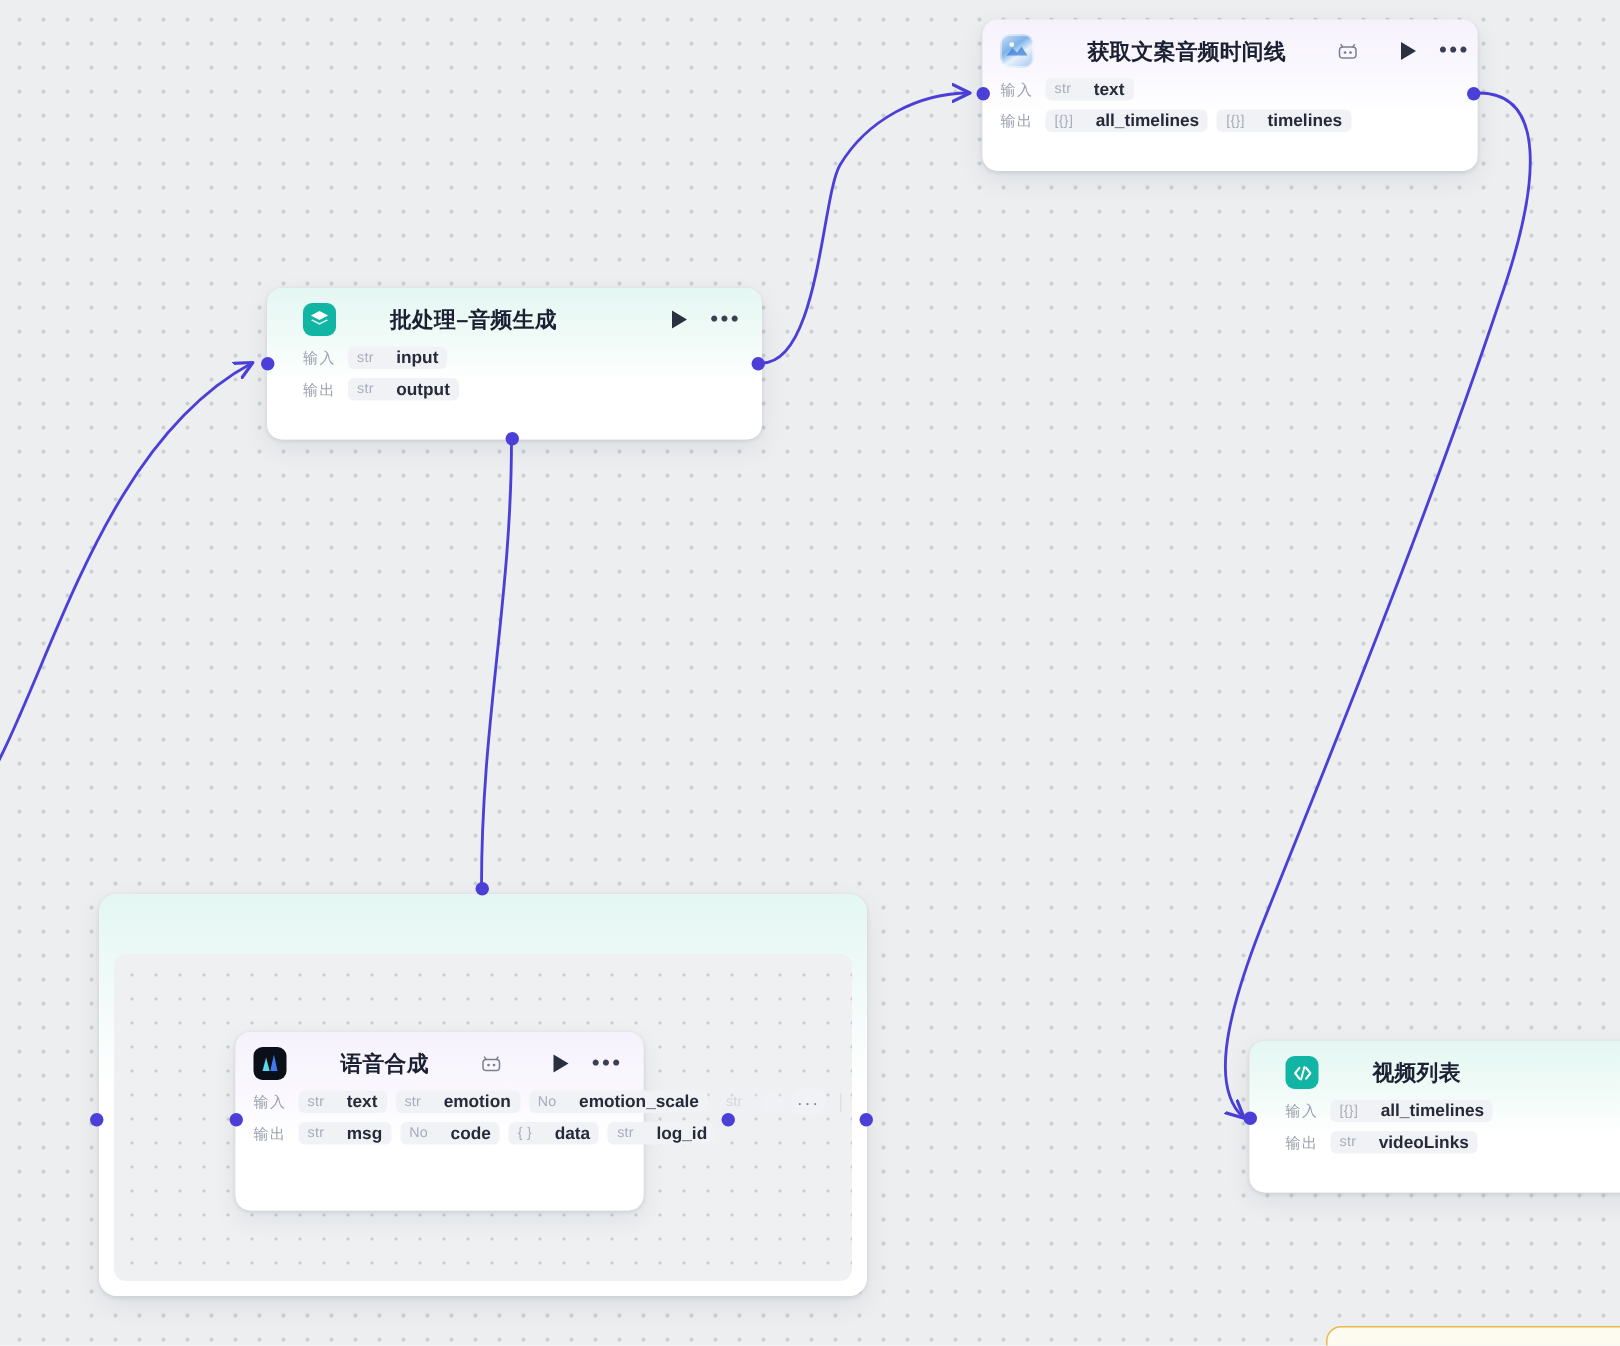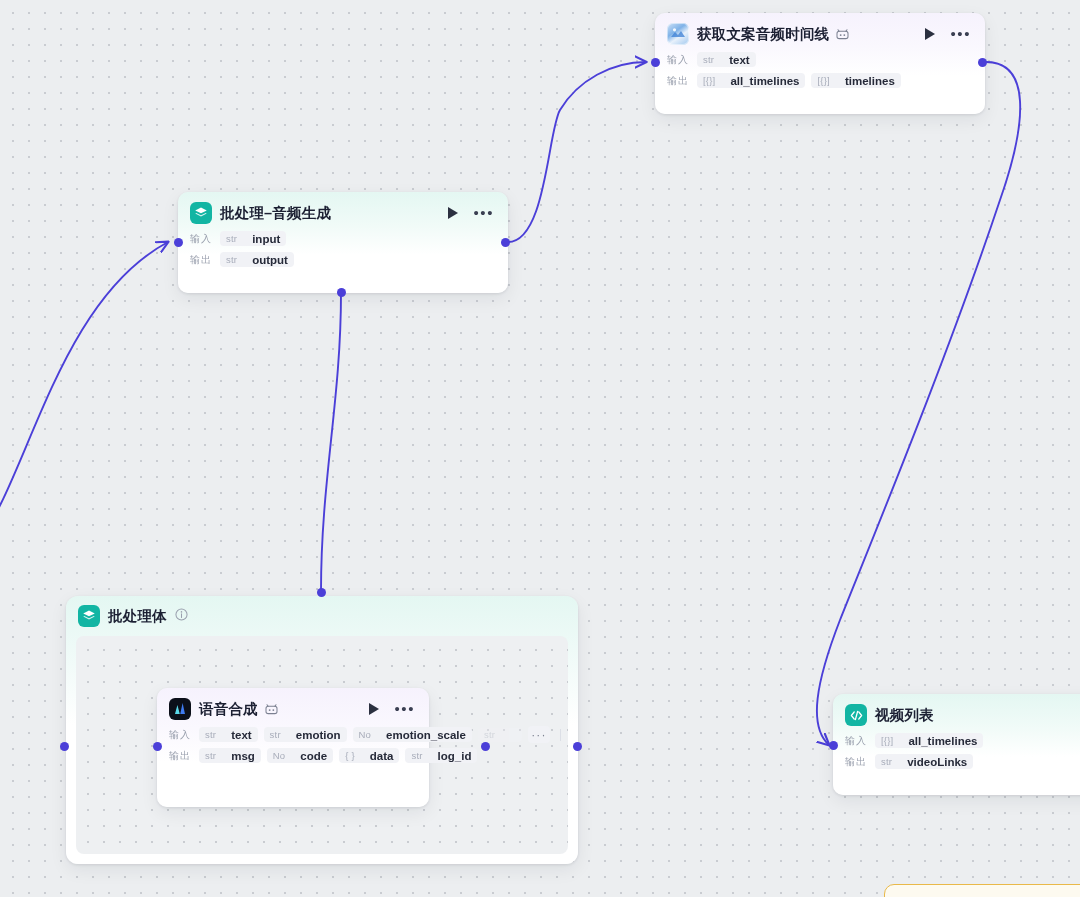--- a/index.html
+++ b/index.html
@@ -20,23 +20,23 @@
 
   
   .node {
     position: absolute;
     border-radius: 10px;
     background: #ffffff;
     box-shadow: 0 1px 3px rgba(20,24,40,.10), 0 6px 18px rgba(20,24,40,.07);
     z-index: 10;
   }
   .node.purple  { background: linear-gradient(180deg,#f6f2fd 0%, #faf8fe 34%, #ffffff 62%); }
-  .node.mint    { background: linear-gradient(180deg,#e4f7f2 0%, #f1fbf8 34%, #ffffff 62%); }
-
-  .node-head { display: flex; align-items: center; padding: 10px 12px 4px 12px; }
+  .node.mint    { background: linear-gradient(180deg,#e4f7f2 0%, #f1fbf8 34%, #ffffff 62%); padding-left: 12px; }
+
+  .node-head { display: flex; align-items: center; padding: 10px 12px 4px 12px; gap: 28px; }
   .node-ico {
     width: 22px; height: 22px; border-radius: 6px; flex: none;
     display: flex; align-items: center; justify-content: center;
     margin-right: 8px;
   }
   .ico-teal { background: #12b5a3; }
   .ico-photo {
     background: linear-gradient(145deg,#cfe3f7 0%, #7fb2e8 38%, #e8f1fb 60%, #9ec6ee 100%);
     box-shadow: inset 0 0 0 1px rgba(255,255,255,.5);
   }
@@ -216,36 +216,20 @@
           <span>output</span>
         </span>
       </span>
     </div>
   </div>
   <div class="port" style="left:174px; top:238px;"></div>
   <div class="port" style="left:501px; top:238px;"></div>
   <div class="port" style="left:337px; top:288px;"></div>
 
   <div id="batch-body" style="left:66px; top:596px; width:512px; height:268px;">
-    <div class="node-head" style="padding:9px 12px 2px 12px;">
-      <div class="node-ico ico-teal">
-        <svg width="14" height="14" viewBox="0 0 16 16" aria-hidden="true">
-          <path d="M8 1.6 L14.6 5 L8 8.4 L1.4 5 Z" fill="#ffffff"></path>
-          <path d="M2.6 8 L8 10.7 L13.4 8 L14.6 8.6 L8 12 L1.4 8.6 Z" fill="#ffffff" opacity=".85"></path>
-        </svg>
-      </div>
-      <span class="node-title">批处理体</span>
-      <span class="info-ico">
-        <svg width="13" height="13" viewBox="0 0 14 14" aria-hidden="true">
-          <circle cx="7" cy="7" r="6" fill="none" stroke="#9aa0ae" stroke-width="1.1"></circle>
-          <circle cx="7" cy="4.2" r=".85" fill="#9aa0ae"></circle>
-          <path d="M7 6.2 L7 10.2" stroke="#9aa0ae" stroke-width="1.1" stroke-linecap="round"></path>
-        </svg>
-      </span>
-    </div>
     <div id="batch-inner"></div>
   </div>
   <div class="port" style="left:317px; top:588px;"></div>
   <div class="port" style="left:60px; top:742px;"></div>
   <div class="port" style="left:573px; top:742px;"></div>
 
   <div class="node purple" id="n-tts" style="left:157px; top:688px; width:272px; height:119px;">
     <div class="node-head">
       <div class="node-ico ico-wave">
         <svg width="18" height="18" viewBox="0 0 18 18" aria-hidden="true">

